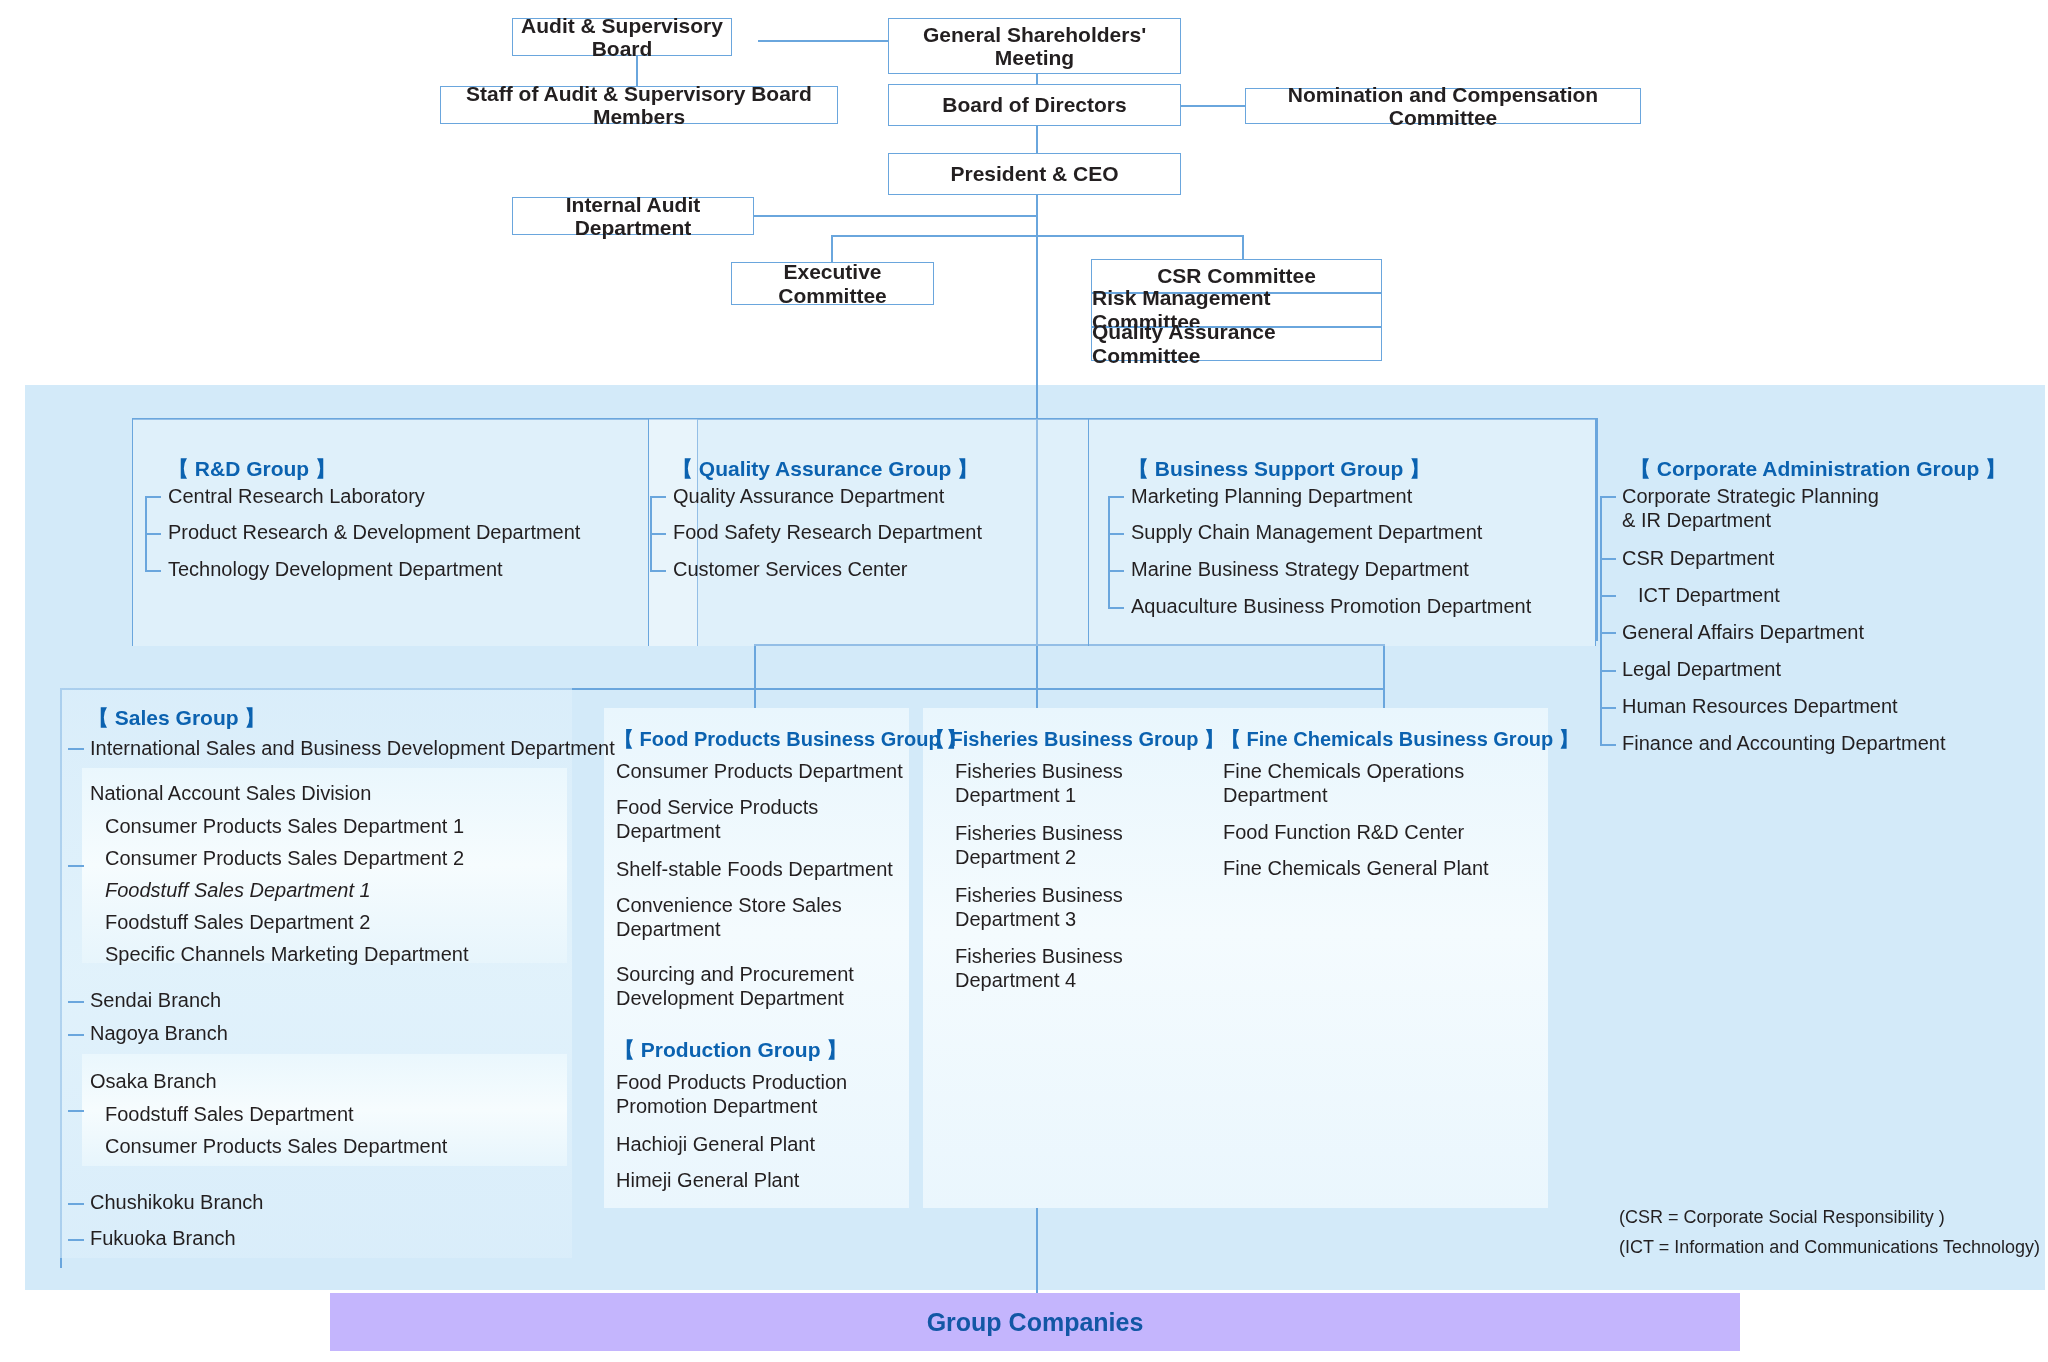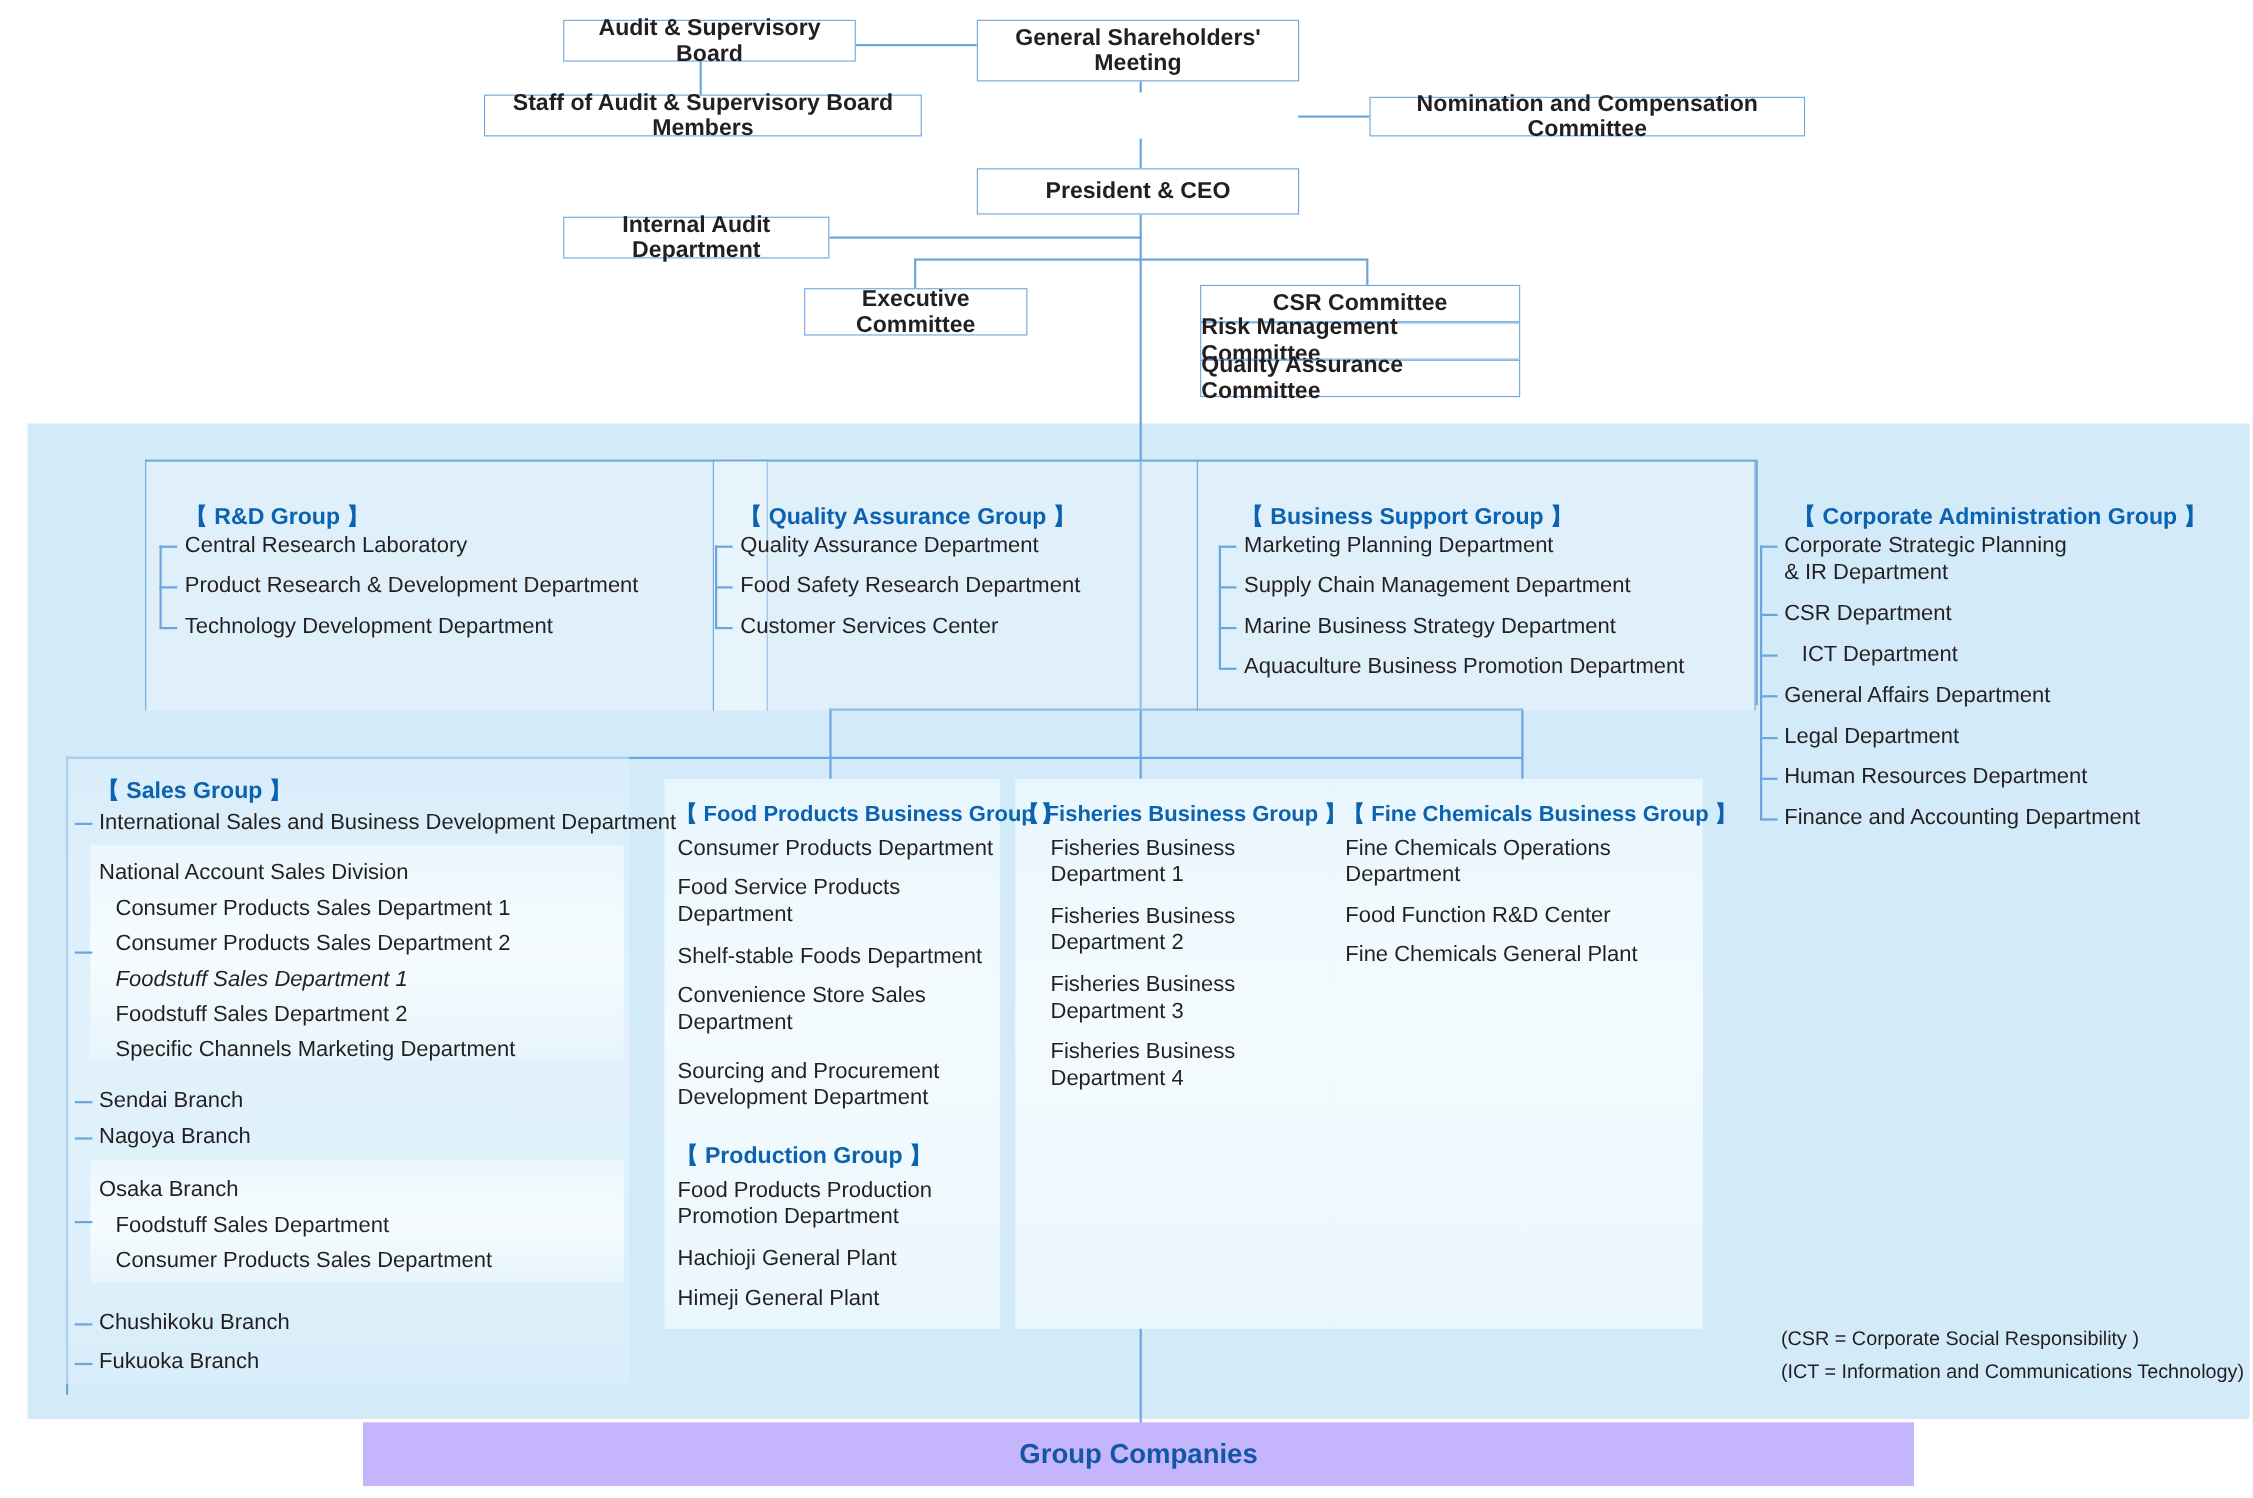--- a/index.html
+++ b/index.html
@@ -123,32 +123,35 @@
   <div class="ln lnv" style="left:1036px; top:126px; height:27px;"></div>
 
   <div class="ln lnv" style="left:1036px; top:195px; height:1100px;"></div>
 
   <div class="ln lnh" style="left:752px; top:215px; width:286px;"></div>
 
   <div class="ln lnh" style="left:831px; top:235px; width:412px;"></div>
   <div class="ln lnv" style="left:831px; top:235px; height:30px;"></div>
   <div class="ln lnv" style="left:1242px; top:235px; height:25px;"></div>
 
-  <div class="tbox" style="left:512px; top:18px; width:266px; height:38px;">
+  <div class="tbox" style="left:512px; top:18px; width:220px; height:38px;">
     <span>Audit &amp; Supervisory Board</span>
   </div>
 
   <div class="tbox" style="left:888px; top:18px; width:293px; height:56px;">
     <span>General Shareholders' Meeting</span>
   </div>
 
   <div class="tbox" style="left:440px; top:86px; width:398px; height:38px;">
     <span>Staff of Audit &amp; Supervisory Board Members</span>
   </div>
 
+  <div class="tbox" style="left:888px; top:84px; width:293px; height:42px;">
+    <span>Board of Directors</span>
+  </div>
 
   <div class="tbox" style="left:1245px; top:88px; width:396px; height:36px;">
     <span>Nomination and Compensation Committee</span>
   </div>
 
   <div class="tbox" style="left:888px; top:153px; width:293px; height:42px;">
     <span>President &amp; CEO</span>
   </div>
 
   <div class="tbox" style="left:512px; top:197px; width:242px; height:38px;">

